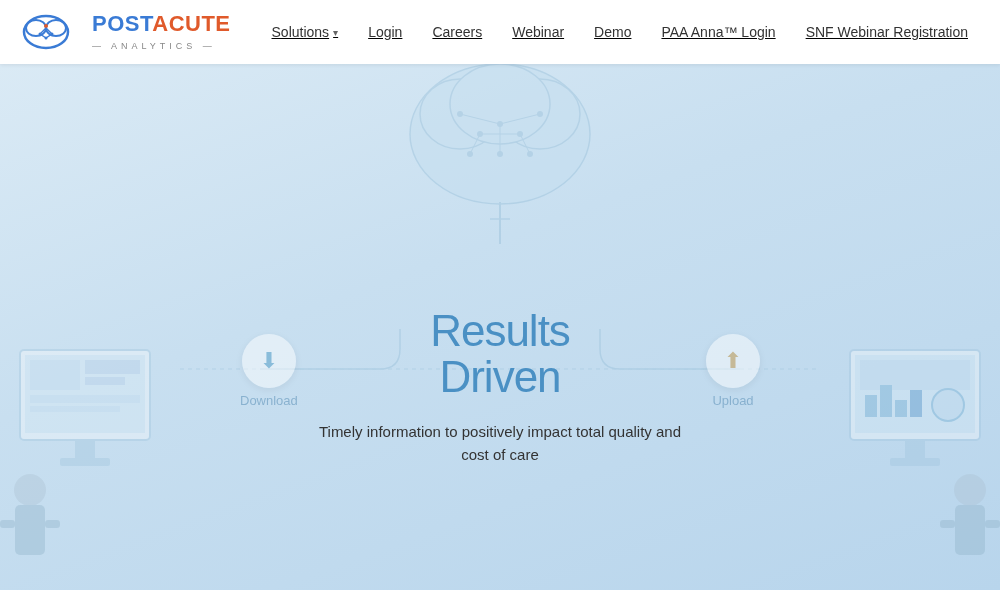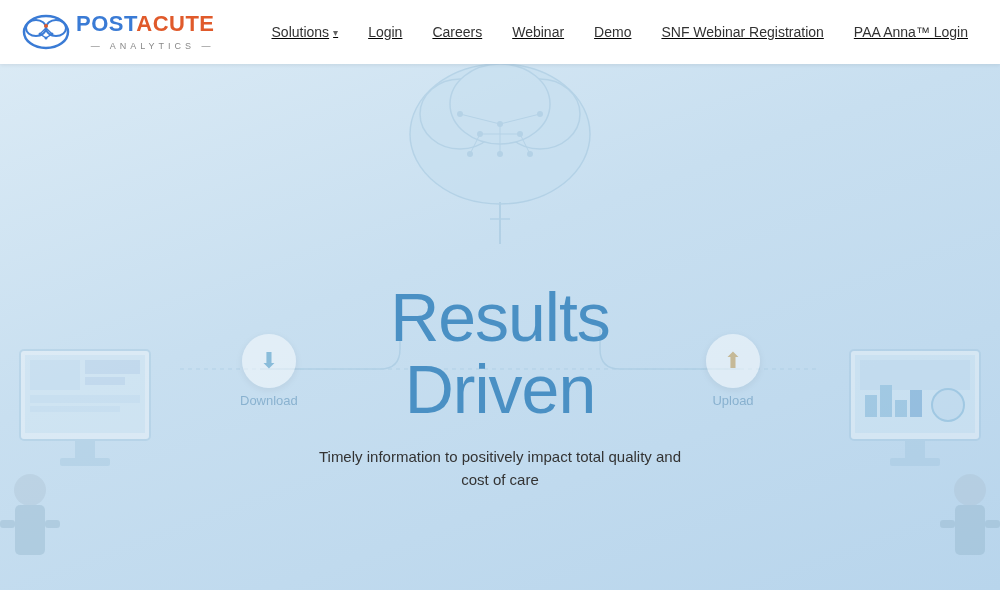--- a/index.html
+++ b/index.html
@@ -20,23 +20,22 @@
       align-items: center;
       padding: 0 20px;
       box-shadow: 0 1px 4px rgba(0,0,0,0.08);
       position: relative;
       z-index: 10;
     }
 
     .logo-area {
       display: flex;
       align-items: center;
-      gap: 4px;
+      gap: 20px;
       min-width: 220px;
-      text-align: right;
     }
 
     .logo-icon {
       width: 52px;
       height: 48px;
     }
 
     .logo-text {
       display: flex;
       flex-direction: column;
@@ -178,21 +177,21 @@
 
     
     .hero-content {
       position: relative;
       z-index: 5;
       text-align: center;
       margin-top: 120px;
     }
 
     .hero-title {
-      font-size: 68px;
+      font-size: 44px;
       font-weight: 300;
       color: #4a90c4;
       line-height: 1.05;
       letter-spacing: -1px;
       margin-bottom: 20px;
     }
 
     .hero-subtitle {
       font-size: 15px;
       color: #333;
@@ -243,24 +242,24 @@
     <div class="nav-item">
       <span>Careers</span>
     </div>
     <div class="nav-item">
       <span>Webinar</span>
     </div>
     <div class="nav-item">
       <span>Demo</span>
     </div>
     <div class="nav-item">
+      <span>PAA Anna™ Login</span>
+    </div>
+    <div class="nav-item">
       <span>SNF Webinar Registration</span>
-    </div>
-    <div class="nav-item">
-      <span>PAA Anna™ Login</span>
     </div>
   </nav>
 </header>
 
 <section class="hero">
 
   <svg class="brain-container" viewBox="0 0 240 200" xmlns="http://www.w3.org/2000/svg" style="position:absolute;top:-20px;left:50%;transform:translateX(-50%);opacity:0.5;">
 
     <ellipse cx="120" cy="90" rx="90" ry="70" fill="#c5dff0" stroke="#9dc3dc" stroke-width="1.5"></ellipse>
     <ellipse cx="80" cy="70" rx="40" ry="35" fill="#c5dff0" stroke="#9dc3dc" stroke-width="1.5"></ellipse>

